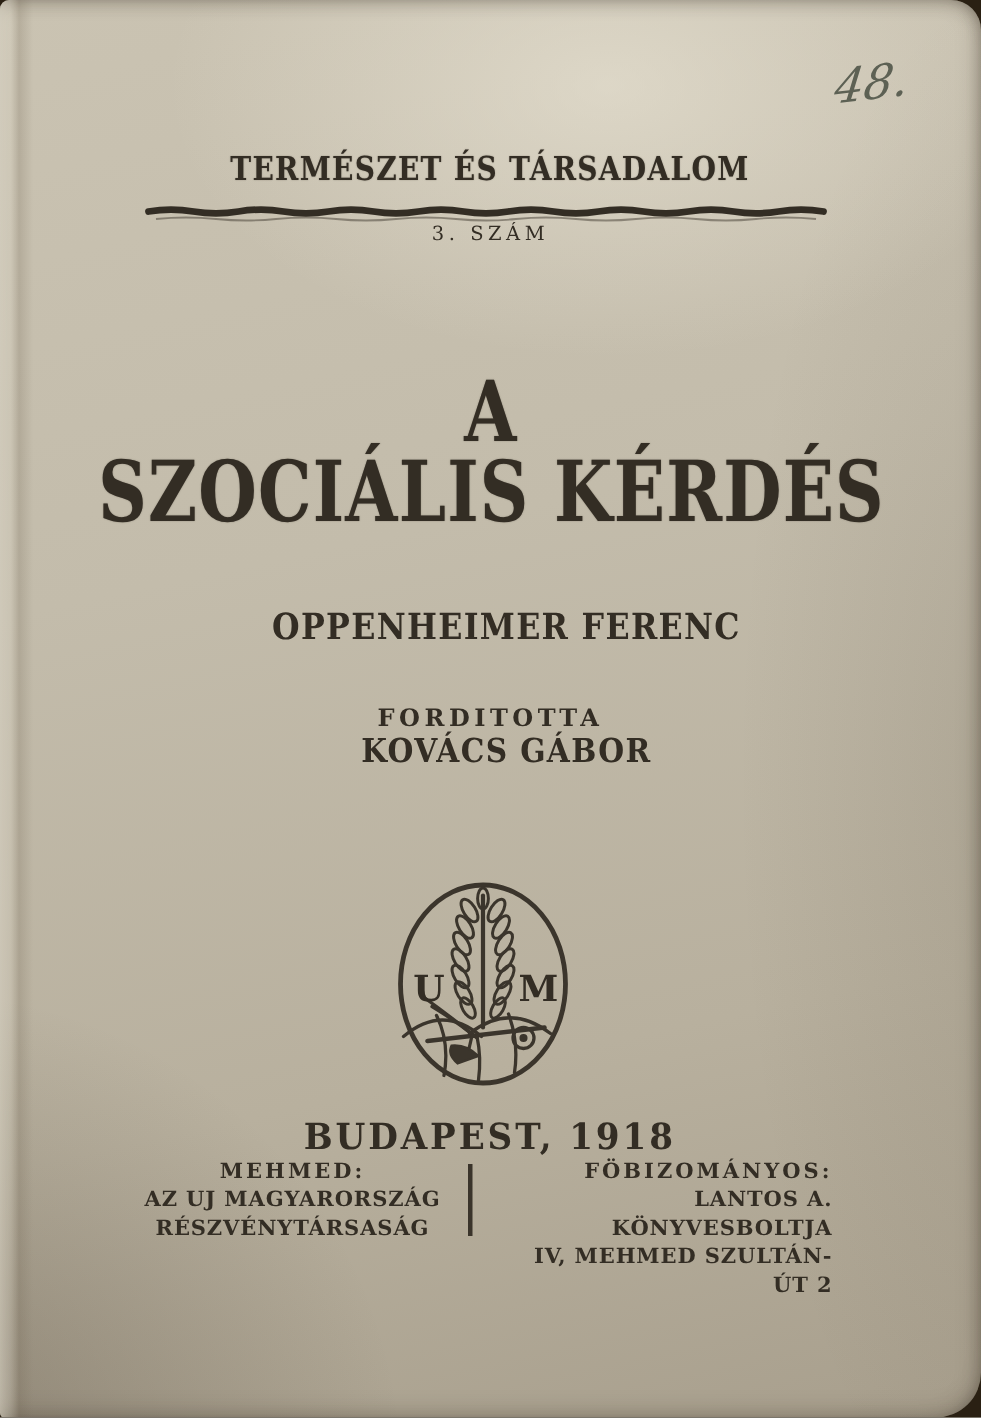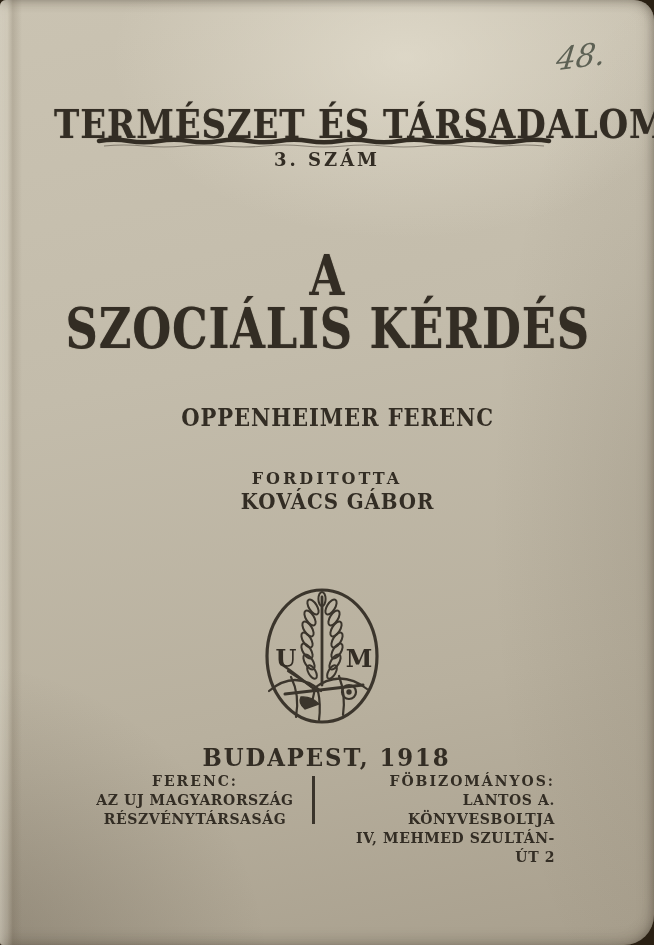--- a/index.html
+++ b/index.html
@@ -24,23 +24,23 @@
       inset 0 -8px 20px -12px rgba(40,30,20,0.4);
   }
   .paper::before{ 
     content:"";position:absolute;left:0;top:0;bottom:0;width:22px;
     background:linear-gradient(90deg, rgba(232,227,212,0.55) 0%, rgba(232,227,212,0.25) 32%, rgba(110,98,80,0.22) 58%, rgba(110,98,80,0) 100%);
     border-radius:6px 0 0 3px;
   }
   .ink{color:#332d24;}
   .abs{position:absolute;left:0;right:0;text-align:center;}
   .squeeze{display:inline-block;transform:scaleX(0.85);transform-origin:50% 50%;white-space:nowrap;}
-  .series-title{top:100px;font-weight:bold;font-size:40px;letter-spacing:1px;text-shadow:0 0 1px rgba(51,45,36,0.45);}
+  .series-title{top:100px;font-weight:bold;font-size:22px;letter-spacing:1px;text-shadow:0 0 1px rgba(51,45,36,0.45);}
   .series-underline{position:absolute;top:136px;left:50%;transform:translateX(-50%);}
-  .issue-number{top:149px;font-weight:bold;font-size:18px;letter-spacing:3px;}
+  .issue-number{top:149px;font-weight:normal;font-size:13px;letter-spacing:3px;}
   .main-title{top:249px;font-weight:bold;font-size:56px;line-height:53px;letter-spacing:1px;text-shadow:0 0 1px rgba(51,45,36,0.5);}
   .main-title .squeeze{transform:scaleX(0.8);}
   .credit-label{font-weight:bold;font-size:16px;letter-spacing:3px;}
   .credit-name{font-weight:bold;letter-spacing:1px;padding-left:22px;}
   .author-label{top:386px;}
   .author-name{top:403px;font-size:24px;}
   .translator-label{top:469px;}
   .translator-name{top:488px;font-size:22px;}
   .emblem{position:absolute;left:255px;top:585px;}
   .imprint{top:743px;font-weight:bold;font-size:24px;letter-spacing:2px;}
@@ -127,21 +127,21 @@
         <g fill="#332d24" stroke="none" font-family="DejaVu Serif, serif" font-size="24" font-weight="bold" text-anchor="middle">
           <text x="31" y="82">U</text>
           <text x="104" y="82">M</text>
         </g>
       </g>
     </svg>
 
     <div class="abs ink imprint"><span class="squeeze" style="transform:scaleX(0.95)">BUDAPEST, 1918</span></div>
 
     <div class="footer-col ink publisher-block">
-      <div class="footer-label">FERENC:</div>
+      <div class="footer-label">MEHMED:</div>
       <div>AZ UJ MAGYARORSZÁG</div>
       <div>RÉSZVÉNYTÁRSASÁG</div>
     </div>
 
     <div class="footer-divider"></div>
 
     <div class="footer-col ink distributor-block">
       <div class="footer-label">FÖBIZOMÁNYOS:</div>
       <div>LANTOS A. KÖNYVESBOLTJA</div>
       <div>IV, MEHMED SZULTÁN-ÚT 2</div>

